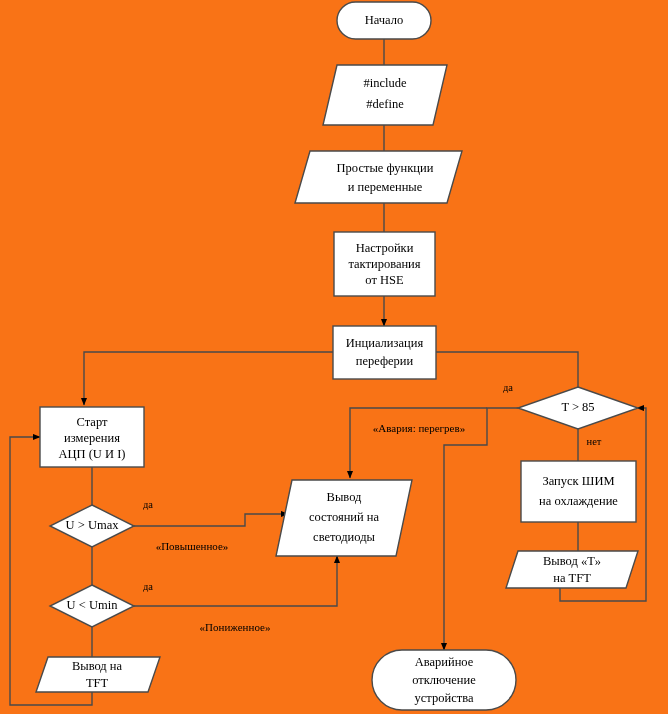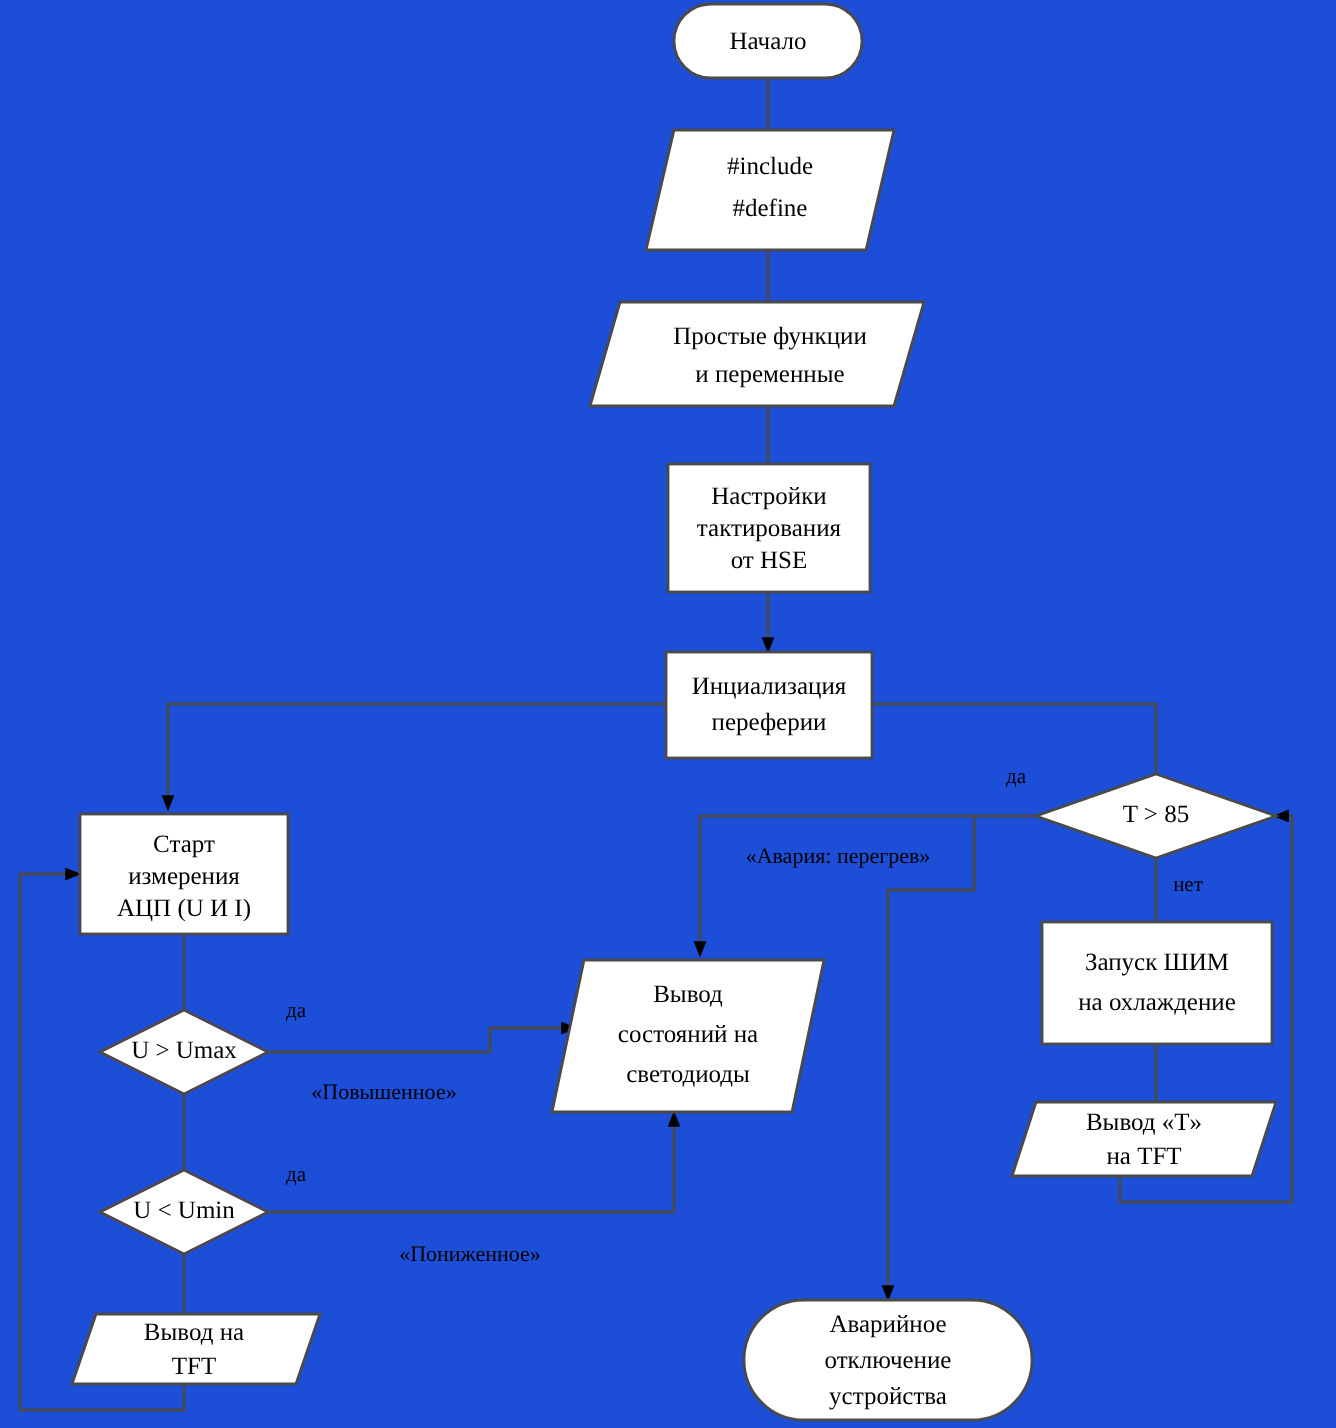--- a/index.html
+++ b/index.html
@@ -4,21 +4,21 @@
 <style>
   html, body {
     margin: 0;
     padding: 0;
     background: #ffffff;
   }
   #canvas {
     position: relative;
     width: 668px;
     height: 714px;
-    background: #1d4ed8;
+    background: #f97316;
     font-family: "Liberation Serif", "DejaVu Serif", serif;
     overflow: hidden;
   }
   svg#flow {
     position: absolute;
     left: 0;
     top: 0;
     width: 668px;
     height: 714px;
   }

